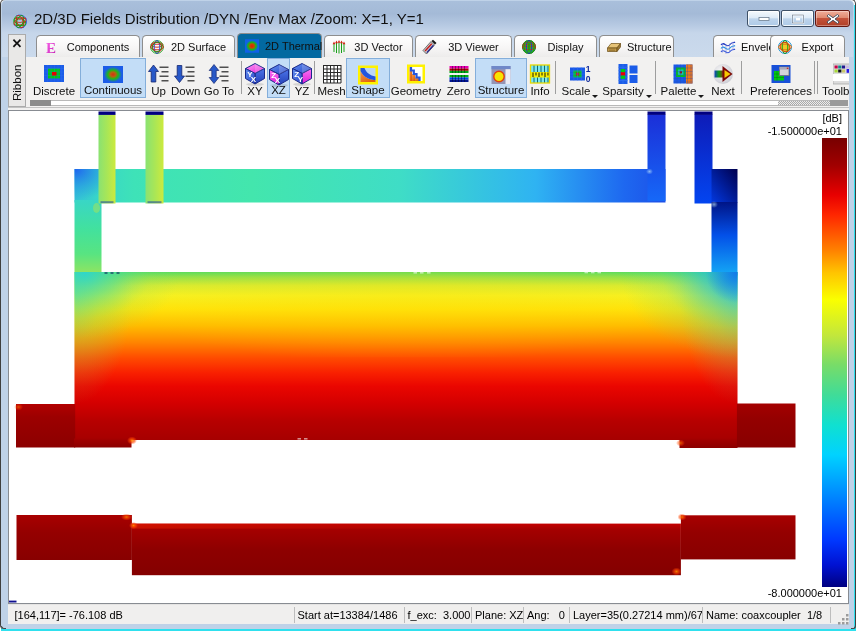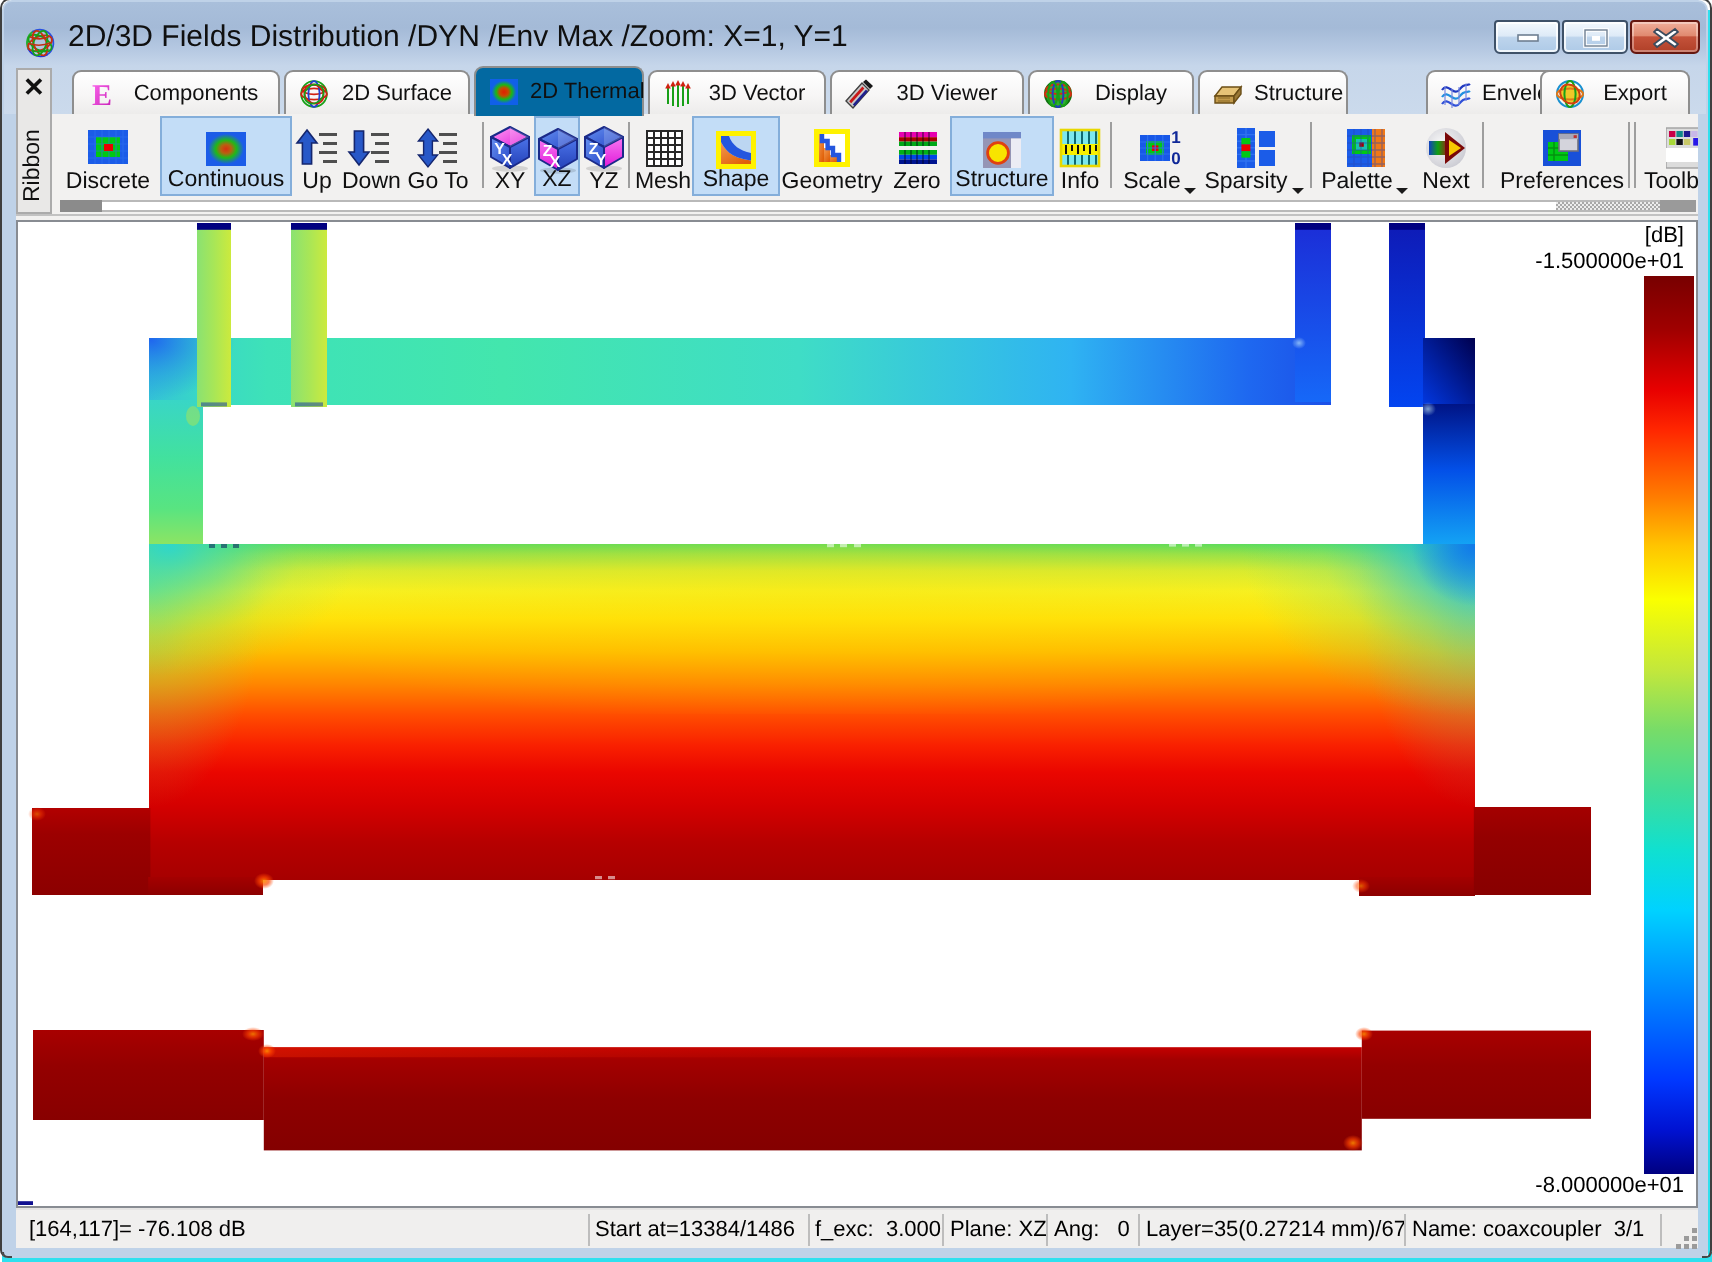--- a/index.html
+++ b/index.html
@@ -812,21 +812,21 @@
     <div class="sfield" style="left:290px;">Start at=13384/1486</div>
     <div class="ssep" style="left:396.5px;"></div>
     <div class="sfield" style="left:400px;text-align:right;">f_exc:  3.000</div>
     <div class="ssep" style="left:463.5px;"></div>
     <div class="sfield" style="left:467.5px;">Plane: XZ</div>
     <div class="ssep" style="left:515.5px;"></div>
     <div class="sfield" style="left:519.5px;">Ang:   0</div>
     <div class="ssep" style="left:561.5px;"></div>
     <div class="sfield" style="left:565.5px;">Layer=35(0.27214 mm)/67</div>
     <div class="ssep" style="left:694.5px;"></div>
-    <div class="sfield" style="left:698.5px;">Name: coaxcoupler  3/1</div>
+    <div class="sfield" style="left:698.5px;">Name: coaxcoupler  1/8</div>
     <div class="ssep" style="left:822.5px;"></div>
     <svg class="abs" id="grip" width="11" height="11" viewBox="0 0 11 11">
       <g fill="#9B9B9B">
         <rect x="8" y="0" width="2.5" height="2.5"></rect>
           <rect x="8" y="4" width="2.5" height="2.5"></rect>
         <rect x="8" y="8" width="2.5" height="2.5"></rect>
           <rect x="4" y="4" width="2.5" height="2.5"></rect>
         <rect x="4" y="8" width="2.5" height="2.5"></rect>
           <rect x="0" y="8" width="2.5" height="2.5"></rect>
       </g>

